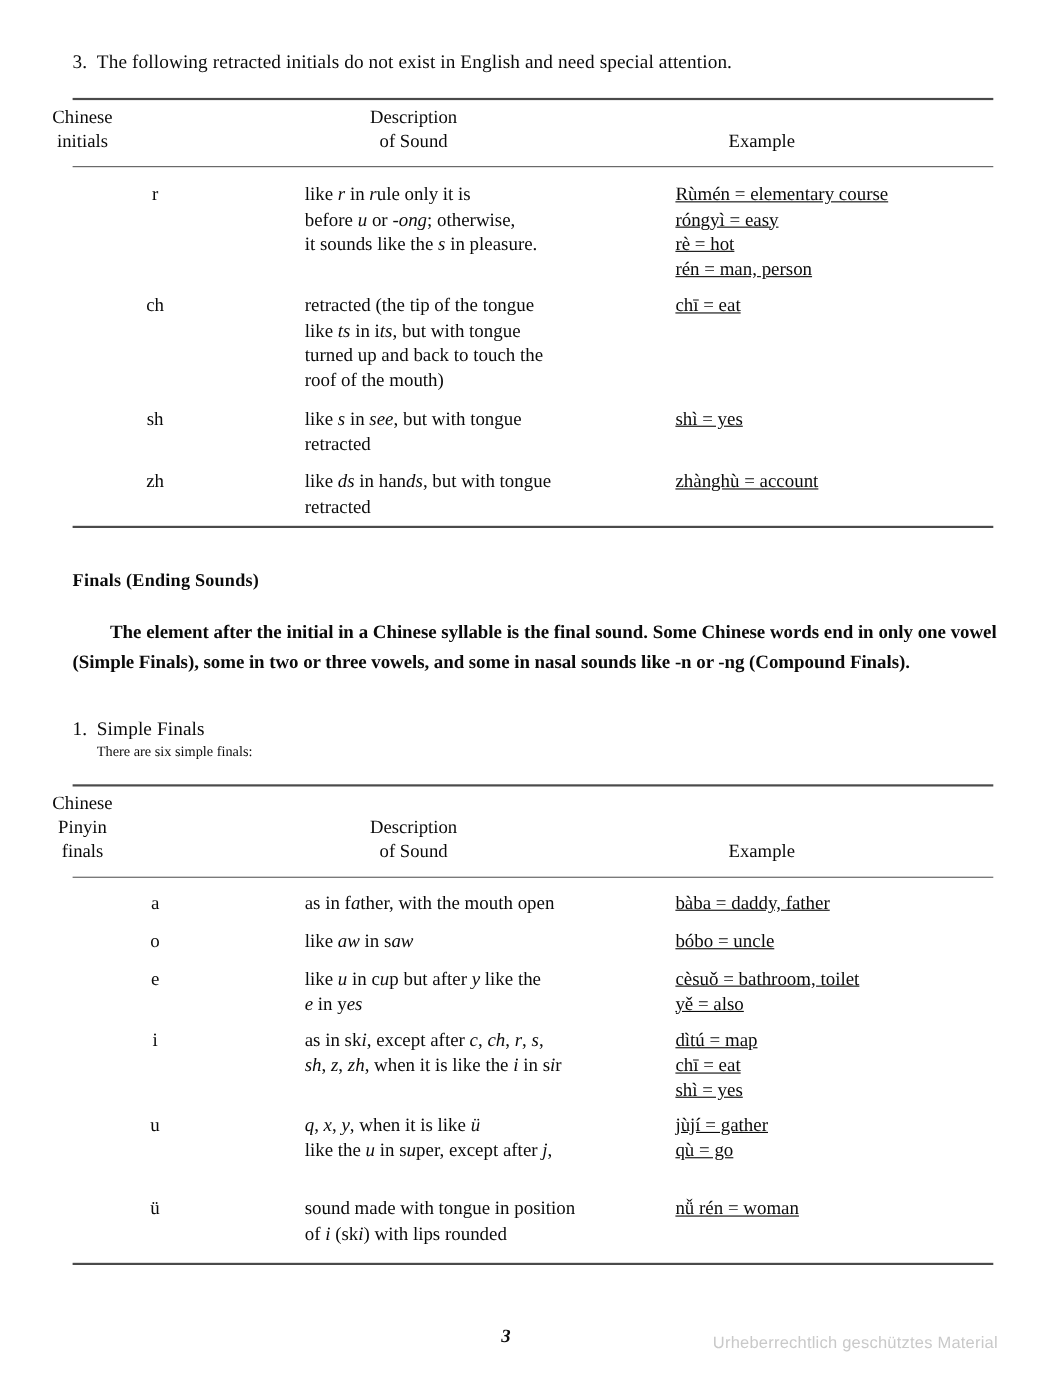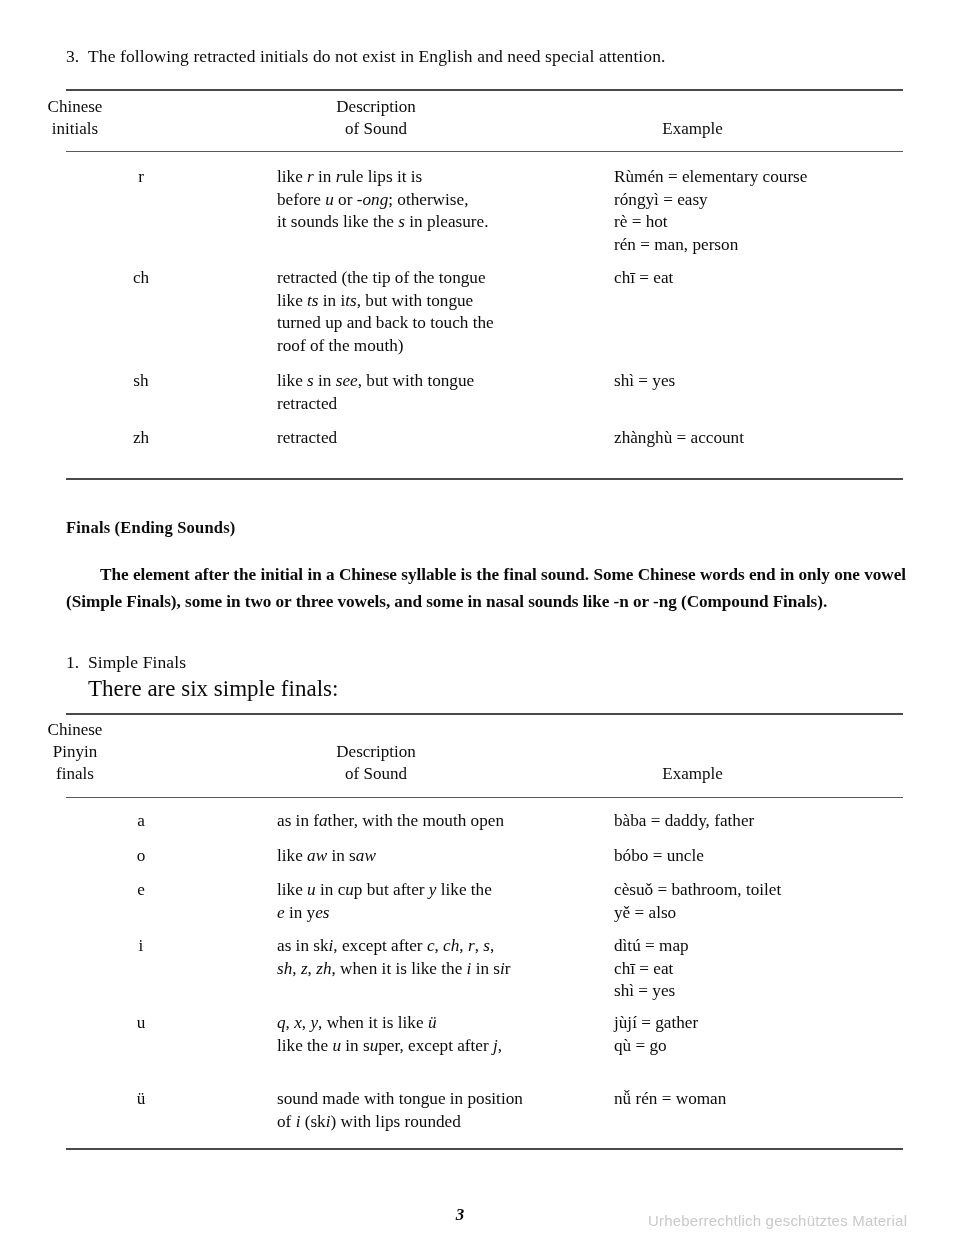--- a/index.html
+++ b/index.html
@@ -54,21 +54,21 @@
     font-weight: bold;
     font-size: 17.2px;
     line-height: 26.5px;
     text-align: justify;
     text-indent: 34px;
     letter-spacing: -0.05px;
   }
 
   .sub-line {
     position: absolute;
-    font-size: 23px;
+    font-size: 13px;
     line-height: 1.25;
     white-space: nowrap;
   }
 
   
   .tbl {
     position: absolute;
     left: 66px;
     width: 837px;
   }
@@ -115,20 +115,21 @@
     width: 330px;
   }
   .c-desc div,
   .c-ex div {
     white-space: nowrap;
   }
   .c-ex {
     position: absolute;
     left: 548px;
     width: 289px;
+    text-decoration: underline;
   }
 
   
   .page-number {
     position: absolute;
     font-weight: bold;
     font-style: italic;
     font-size: 17px;
     text-align: center;
   }
@@ -165,21 +166,21 @@
       <div>Example</div>
     </div>
   </div>
 
   <div class="rule thin" style="top:151px;"></div>
 
   <div class="tbl" id="initials-rows">
       <div class="row" style="top: 166px;">
         <div class="c-initial">r</div>
         <div class="c-desc">
-          <div><span>like </span><span class="it">r</span><span> in </span><span class="it">r</span><span>ule lips it is</span></div>
+          <div><span>like </span><span class="it">r</span><span> in </span><span class="it">r</span><span>ule only it is</span></div>
           <div><span>before </span><span class="it">u</span><span> or </span><span class="it">-ong</span><span>; otherwise,</span></div>
           <div><span>it sounds like the </span><span class="it">s</span><span> in pleasure.</span></div>
         </div>
         <div class="c-ex">
           <div>Rùmén = elementary course</div>
           <div>róngyì = easy</div>
           <div>rè = hot</div>
           <div>rén = man, person</div>
         </div>
       </div>
@@ -201,20 +202,21 @@
           <div><span>like </span><span class="it">s</span><span> in </span><span class="it">see</span><span>, but with tongue</span></div>
           <div><span>retracted</span></div>
         </div>
         <div class="c-ex">
           <div>shì = yes</div>
         </div>
       </div>
       <div class="row" style="top: 427px;">
         <div class="c-initial">zh</div>
         <div class="c-desc">
+          <div><span>like </span><span class="it">ds</span><span> in han</span><span class="it">ds</span><span>, but with tongue</span></div>
           <div><span>retracted</span></div>
         </div>
         <div class="c-ex">
           <div>zhànghù = account</div>
         </div>
       </div>
     </div>
 
   <div class="rule" style="top:478px;"></div>
 

